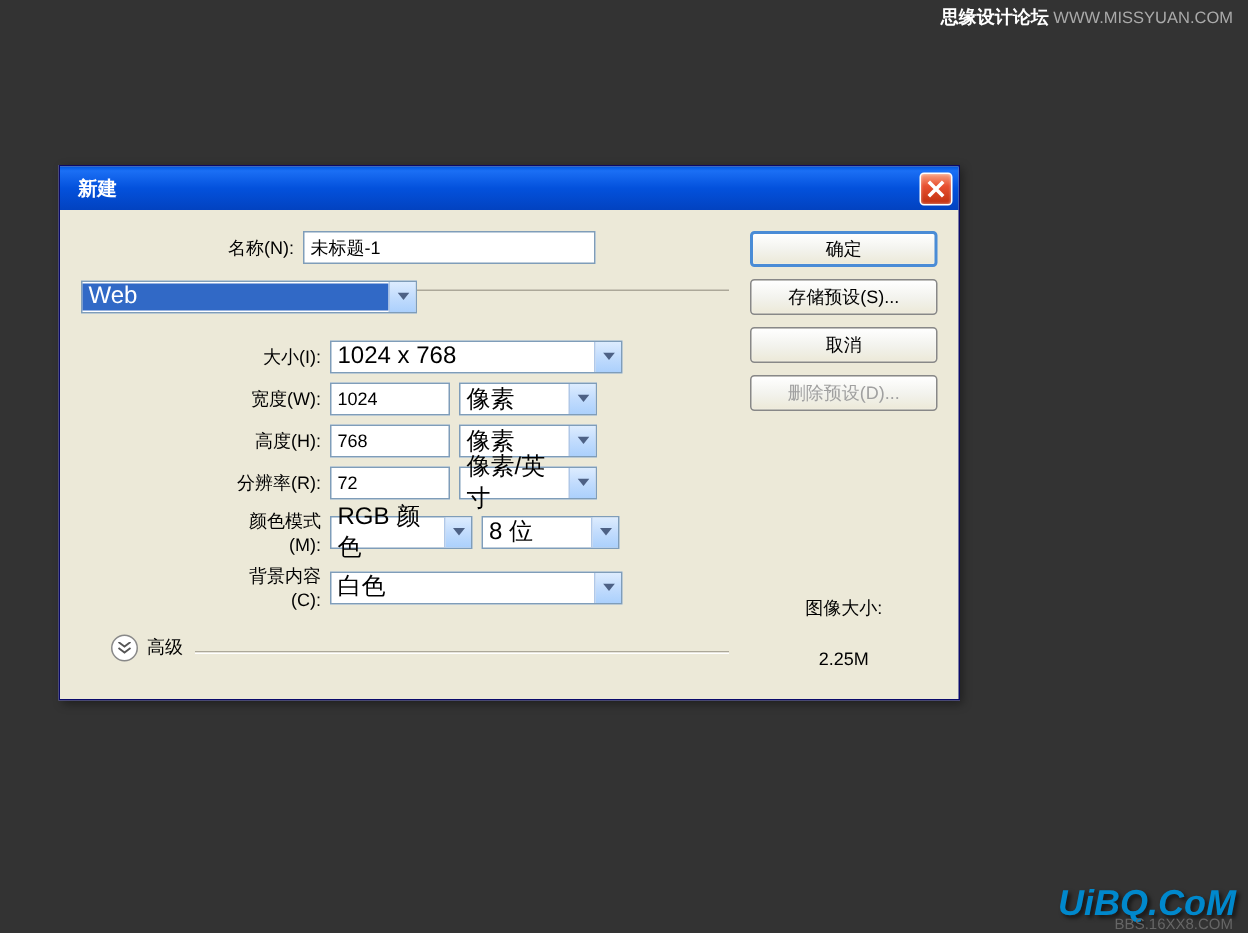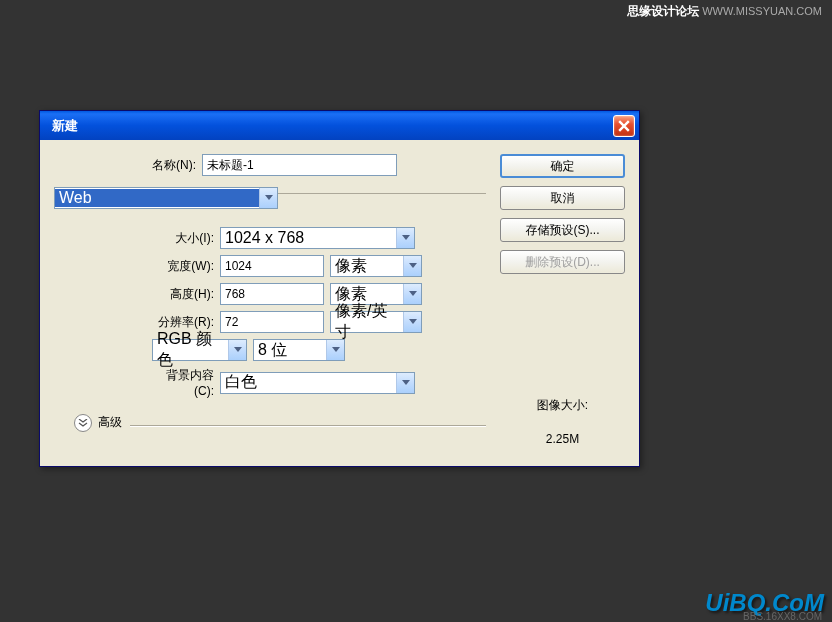--- a/index.html
+++ b/index.html
@@ -30,21 +30,21 @@
     .name-input { width: 195px; }
     
     .dropdown { display: inline-flex; align-items: center; border: 1px solid #7f9db9; background: #fff; height: 22px; position: relative; }
     .dropdown-text { flex: 1; padding: 0 4px; font-size: 16px; }
     .dropdown.selected .dropdown-text { background: #3169c6; color: #fff; }
     .dropdown-arrow { width: 18px; height: 20px; background: linear-gradient(to bottom, #ddecfe 0%, #c2dcfd 50%, #abd0fc 100%); border-left: 1px solid #b0c8e8; display: flex; align-items: center; justify-content: center; cursor: pointer; }
     .dropdown-arrow svg { width: 8px; height: 6px; }
     
     .preset-dropdown { width: 224px; }
     .size-dropdown { width: 195px; }
-    .num-input { width: 104px; }
+    .num-input { width: 80px; }
     .unit-dropdown { width: 92px; margin-left: 6px; }
     .colormode-dropdown { width: 95px; }
     .bit-dropdown { width: 92px; margin-left: 6px; }
     .bg-dropdown { width: 195px; }
     .fieldset-line { border-top: 1px solid #aca899; margin-left: 98px; margin-right: 0; position: relative; top: 11px; }
     .fieldset-line2 { border-top: 1px solid #aca899; border-bottom:1px solid #fff; margin-left: 0; position: relative; top: 11px; flex:1; }
     
     .action-btn { height: 24px; border: 1px solid #888; background: linear-gradient(to bottom, #fff 0%, #f3f3ee 50%, #ece9d8 100%); border-radius: 3px; font-size: 12px; cursor: pointer; box-shadow: 0 0 1px #fff inset; }
     .action-btn.default { border: 2px solid #4a8cd6; }
     .action-btn:disabled { color: #a0a0a0; }
@@ -139,20 +139,21 @@
           <div class="dropdown unit-dropdown">
             <span class="dropdown-text">像素/英寸</span>
             <div class="dropdown-arrow">
                 <svg viewBox="0 0 8 6">
                   <path d="M0 0 L8 0 L4 5 Z" fill="#4d6185"></path>
                 </svg>
               </div>
           </div>
         </div>
         <div class="row">
+          <span class="label" style="width:68px">颜色模式(M):</span>
           <div class="dropdown colormode-dropdown">
             <span class="dropdown-text">RGB 颜色</span>
             <div class="dropdown-arrow">
                 <svg viewBox="0 0 8 6">
                   <path d="M0 0 L8 0 L4 5 Z" fill="#4d6185"></path>
                 </svg>
               </div>
           </div>
           <div class="dropdown bit-dropdown">
             <span class="dropdown-text">8 位</span>
@@ -182,22 +183,22 @@
               <path d="M1 0 L5 3 L9 0 M1 4 L5 7 L9 4" stroke="#555" stroke-width="1.2" fill="none"></path>
             </svg>
         </div>
         <span class="advanced-text">高级</span>
         <div class="fieldset-line2"></div>
       </div>
     </div>
 
     <div class="right-col">
       <button class="action-btn default">确定</button>
+      <button class="action-btn">存储预设(S)...</button>
       <button class="action-btn">取消</button>
-      <button class="action-btn">存储预设(S)...</button>
       <button class="action-btn" disabled="">删除预设(D)...</button>
       <div class="image-size-label">图像大小:</div>
       <div class="image-size-value">2.25M</div>
     </div>
   </div>
 </div>
 
 <div class="watermark-bottom-right">UiBQ.CoM</div>
 <div class="watermark-sub">BBS.16XX8.COM</div>
 

